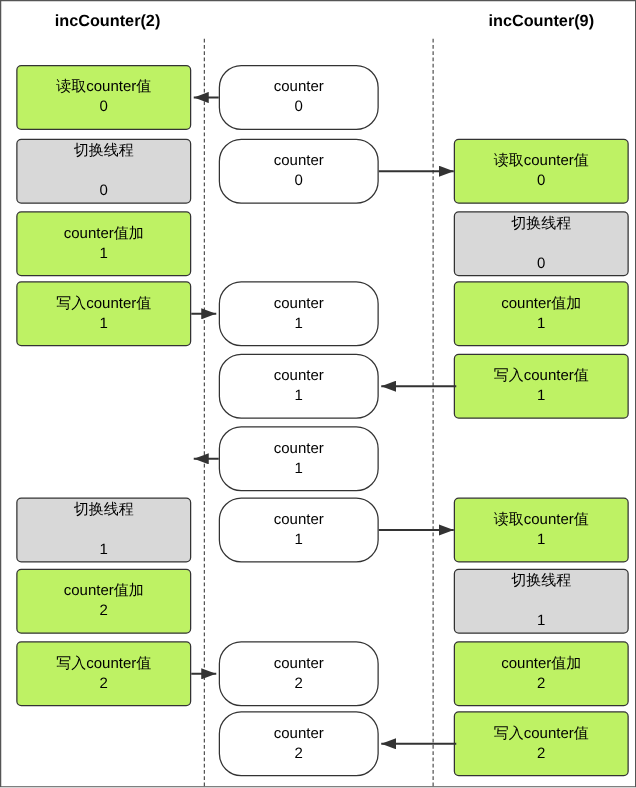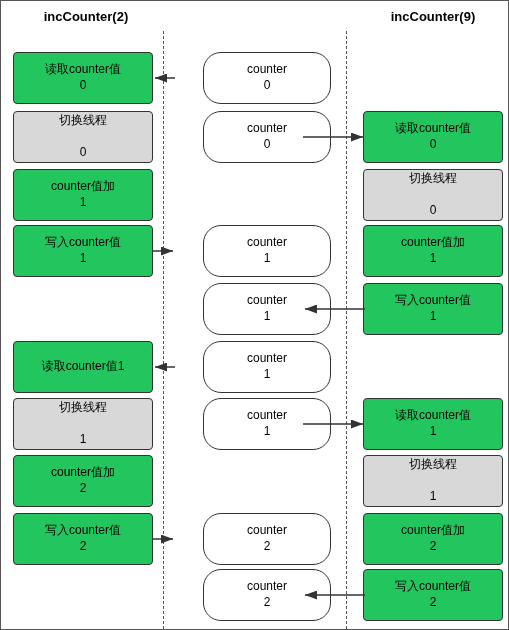--- a/index.html
+++ b/index.html
@@ -38,28 +38,27 @@
       position: absolute;
       border: 1.5px solid #333;
       border-radius: 18px;
       background: #fff;
       text-align: center;
       display: flex;
       flex-direction: column;
       align-items: center;
       justify-content: center;
       line-height: 1.3;
-      margin-left: 28px;
     }
     
     .action-box {
       position: absolute;
       border: 1.5px solid #333;
       border-radius: 4px;
-      background: #22c55e;
+      background: #bef264;
       text-align: center;
       display: flex;
       flex-direction: column;
       align-items: center;
       justify-content: center;
       line-height: 1.3;
     }
     .action-box.gray {
       background: #d8d8d8;
       gap: 16px;
@@ -97,23 +96,20 @@
   <div class="action-box" style="left:12px; top:168px; width:140px; height:52px;">
     <span>counter值加</span>
       <span>1</span>
   </div>
 
   <div class="action-box" style="left:12px; top:224px; width:140px; height:52px;">
     <span>写入counter值</span>
       <span>1</span>
   </div>
 
-  <div class="action-box" style="left:12px; top:340px; width:140px; height:52px;">
-    <span>读取counter值1</span>
-  </div>
 
   <div class="action-box gray" style="left:12px; top:397px; width:140px; height:52px;">
     <span>切换线程</span>
       <span>1</span>
   </div>
 
   <div class="action-box" style="left:12px; top:454px; width:140px; height:52px;">
     <span>counter值加</span>
       <span>2</span>
   </div>

